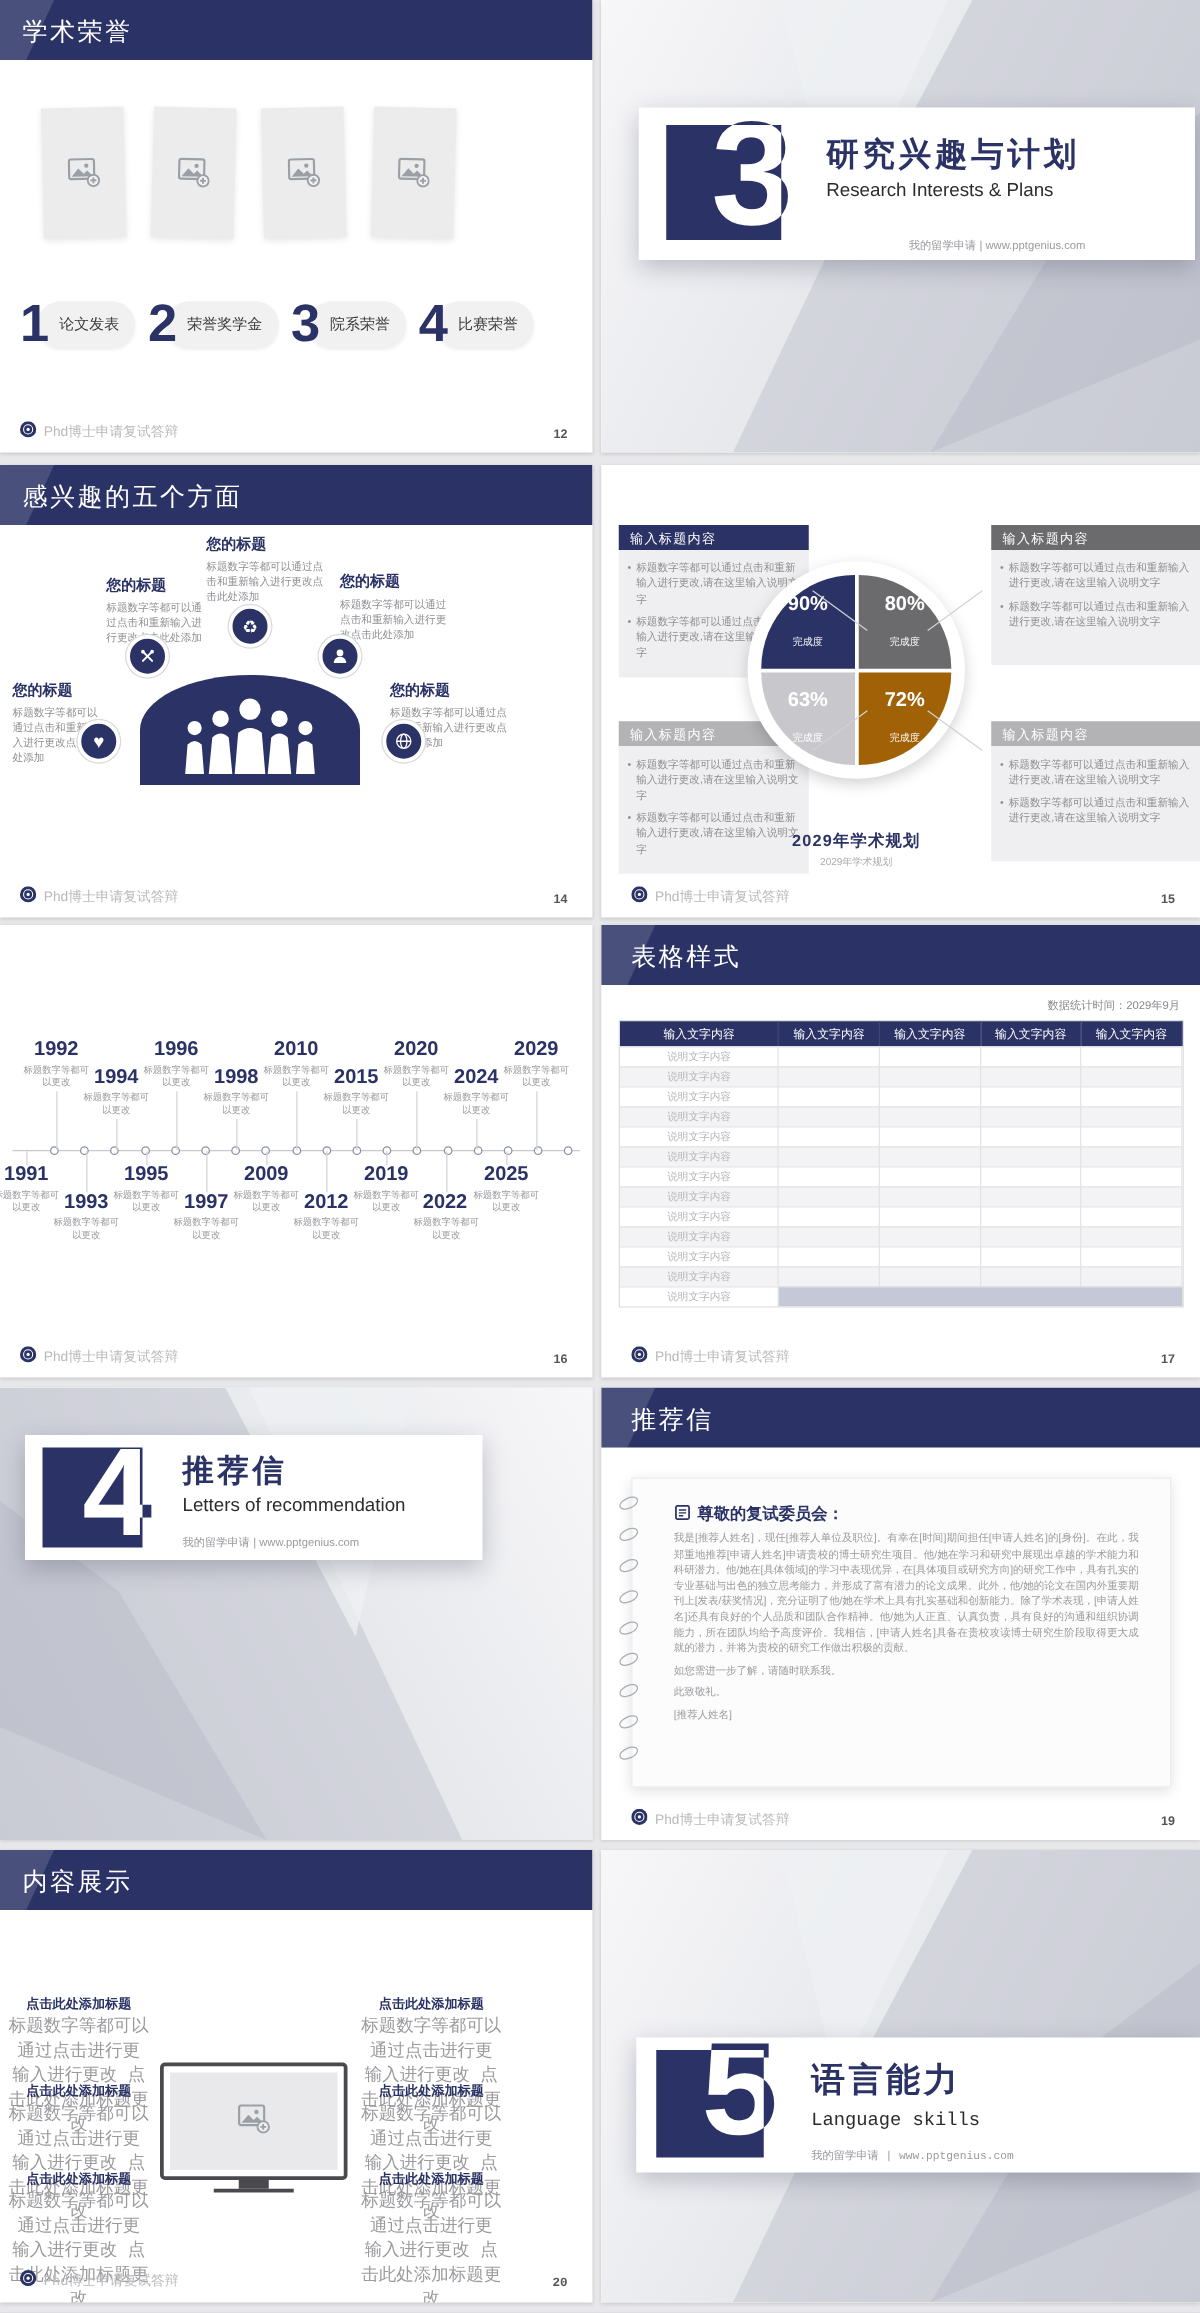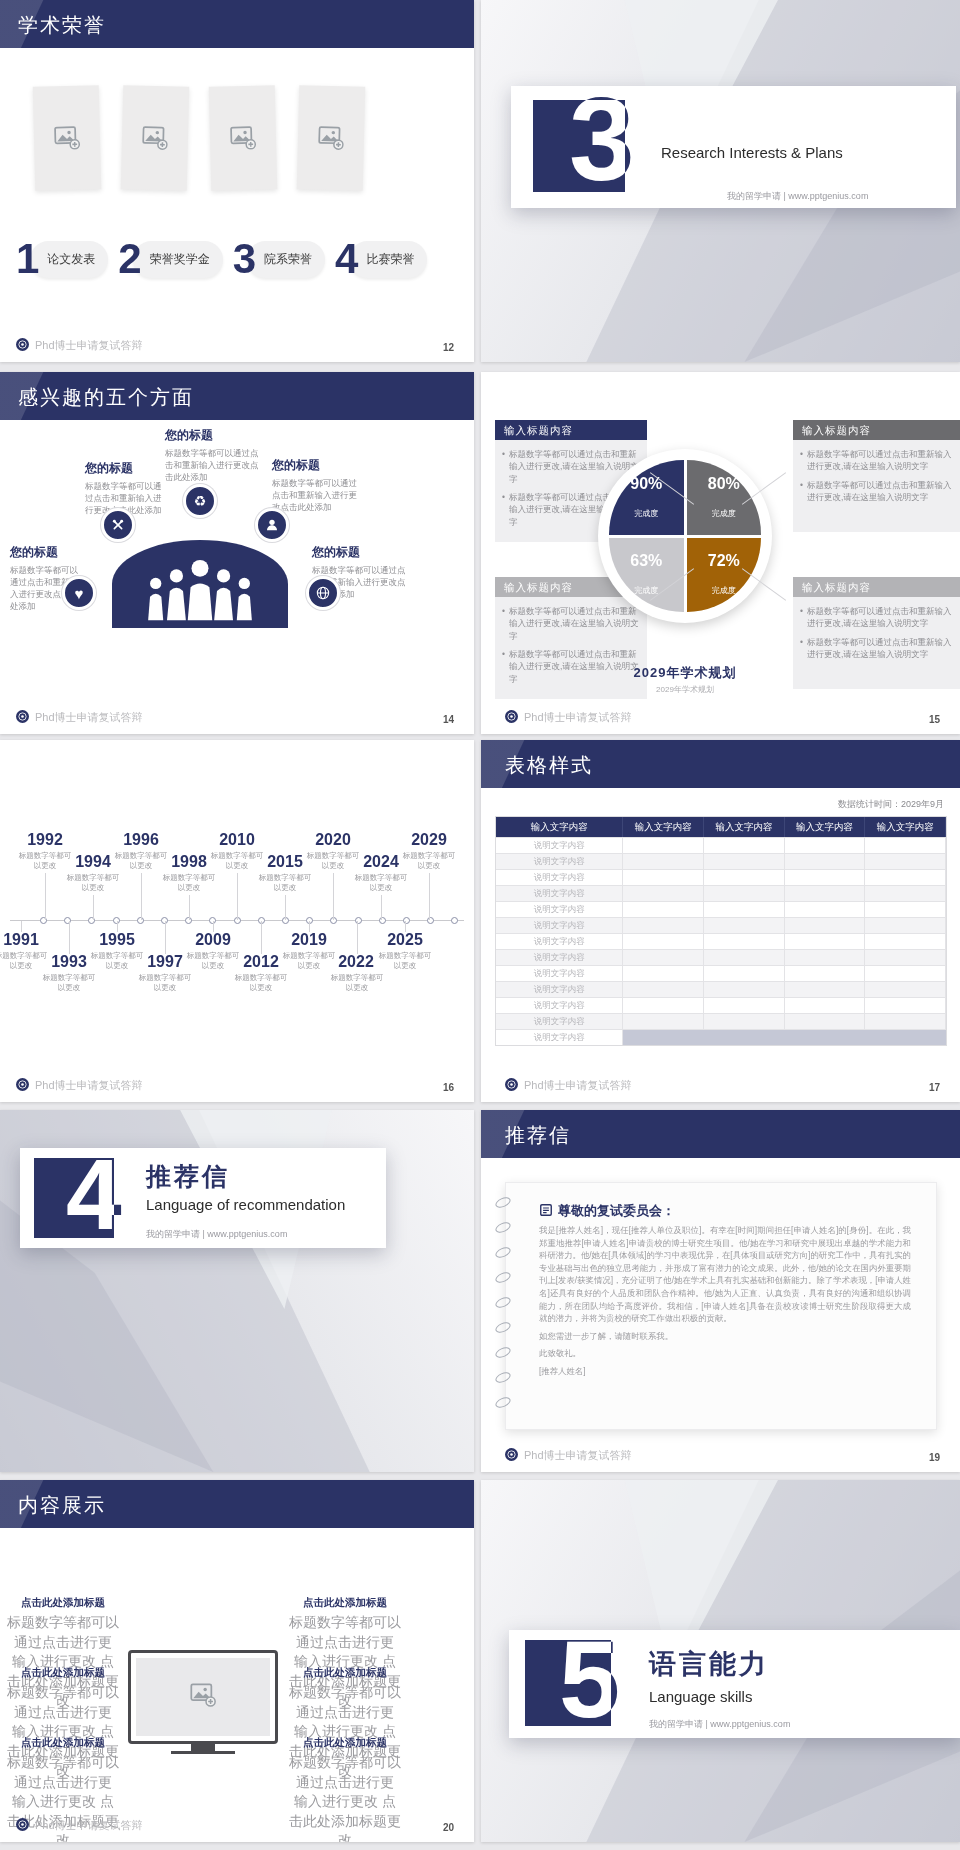--- a/index.html
+++ b/index.html
@@ -2,21 +2,21 @@
 <html><head>
 <meta charset="utf-8">
 <style>
   html,body{margin:0;padding:0;background:#d9d9de;}
   *{box-sizing:border-box;}
   #canvas{position:relative;width:960px;height:1850px;background:#e8e8eb;overflow:hidden;
     font-family:"Liberation Sans","DejaVu Sans",sans-serif;}
   .slide{position:absolute;height:362px;background:#fff;overflow:hidden;box-shadow:0 1px 3px rgba(0,0,0,.14);}
   .s-left{left:0;width:474px;}
   .s-right{left:481px;width:479px;}
-  .r0{top:0;} .r1{top:372px;} .r2{top:740px;} .r3{top:1110px;} .r4{top:1480px;}
+  .r0{top:0;} .r1{top:372px;} .r2{top:740px;} .r3{top:1110px;} .r4{top:1480px;font-family:Liberation Mono, monospace;}
 
   
   .titlebar{position:relative;height:48px;background:#2b3366;}
   .titlebar::before{content:'';position:absolute;left:0;top:0;width:90px;height:48px;
     background:linear-gradient(115deg,rgba(255,255,255,.14) 0%,rgba(255,255,255,.14) 38%,transparent 39%);}
   .titlebar .t{position:absolute;left:18px;top:12px;color:#fff;font-size:20px;letter-spacing:2px;}
   .s-right .titlebar .t{left:24px;}
 
   
   .foot{position:absolute;left:16px;bottom:9px;display:flex;align-items:center;gap:6px;
@@ -197,20 +197,21 @@
         <div class="sh1"></div>
         <div class="sh2"></div>
         <div class="sh3"></div>
       </div>
     <div class="banner" style="left:30px;top:86px;width:445px;height:122px;">
       <div class="ndigit" style="left:58px;top:-6px;font-size:118px;">3</div>
       <div class="nsq" style="left:22px;top:14px;width:92px;height:92px;"></div>
       <div class="nclip" style="left:22px;top:14px;width:92px;height:92px;">
         <div class="ndigit" style="left:36px;top:-20px;font-size:118px;">3</div>
       </div>
+      <div class="dv-title" style="left:150px;top:20px;font-size:26px;">研究兴趣与计划</div>
       <div class="dv-sub" style="left:150px;top:58px;width:210px;font-size:15px;">Research Interests &amp; Plans</div>
       <div class="dv-credit" style="left:216px;top:104px;">我的留学申请 | www.pptgenius.com</div>
     </div>
   </div>
 
   <div class="slide s-left r1">
     <div class="titlebar">
       <span class="t">感兴趣的五个方面</span>
     </div>
     <div id="c-aspects">
@@ -592,21 +593,21 @@
         <div class="sh2"></div>
         <div class="sh3"></div>
       </div>
     <div class="banner" style="left:20px;top:38px;width:366px;height:100px;">
       <div class="ndigit" style="left:46px;top:-4px;font-size:100px;">4</div>
       <div class="nsq" style="left:14px;top:10px;width:80px;height:80px;"></div>
       <div class="nclip" style="left:14px;top:10px;width:80px;height:80px;">
         <div class="ndigit" style="left:32px;top:-14px;font-size:100px;">4</div>
       </div>
       <div class="dv-title" style="left:126px;top:12px;font-size:25px;">推荐信</div>
-      <div class="dv-sub" style="left:126px;top:48px;width:235px;font-size:15px;">Language of recommendation</div>
+      <div class="dv-sub" style="left:126px;top:48px;width:235px;font-size:15px;">Letters of recommendation</div>
       <div class="dv-credit" style="left:126px;top:80px;">我的留学申请 | www.pptgenius.com</div>
     </div>
   </div>
 
   <div class="slide s-right r3">
     <div class="titlebar">
       <span class="t">推荐信</span>
     </div>
     <div class="paper"></div>
     <div id="c-spirals">

